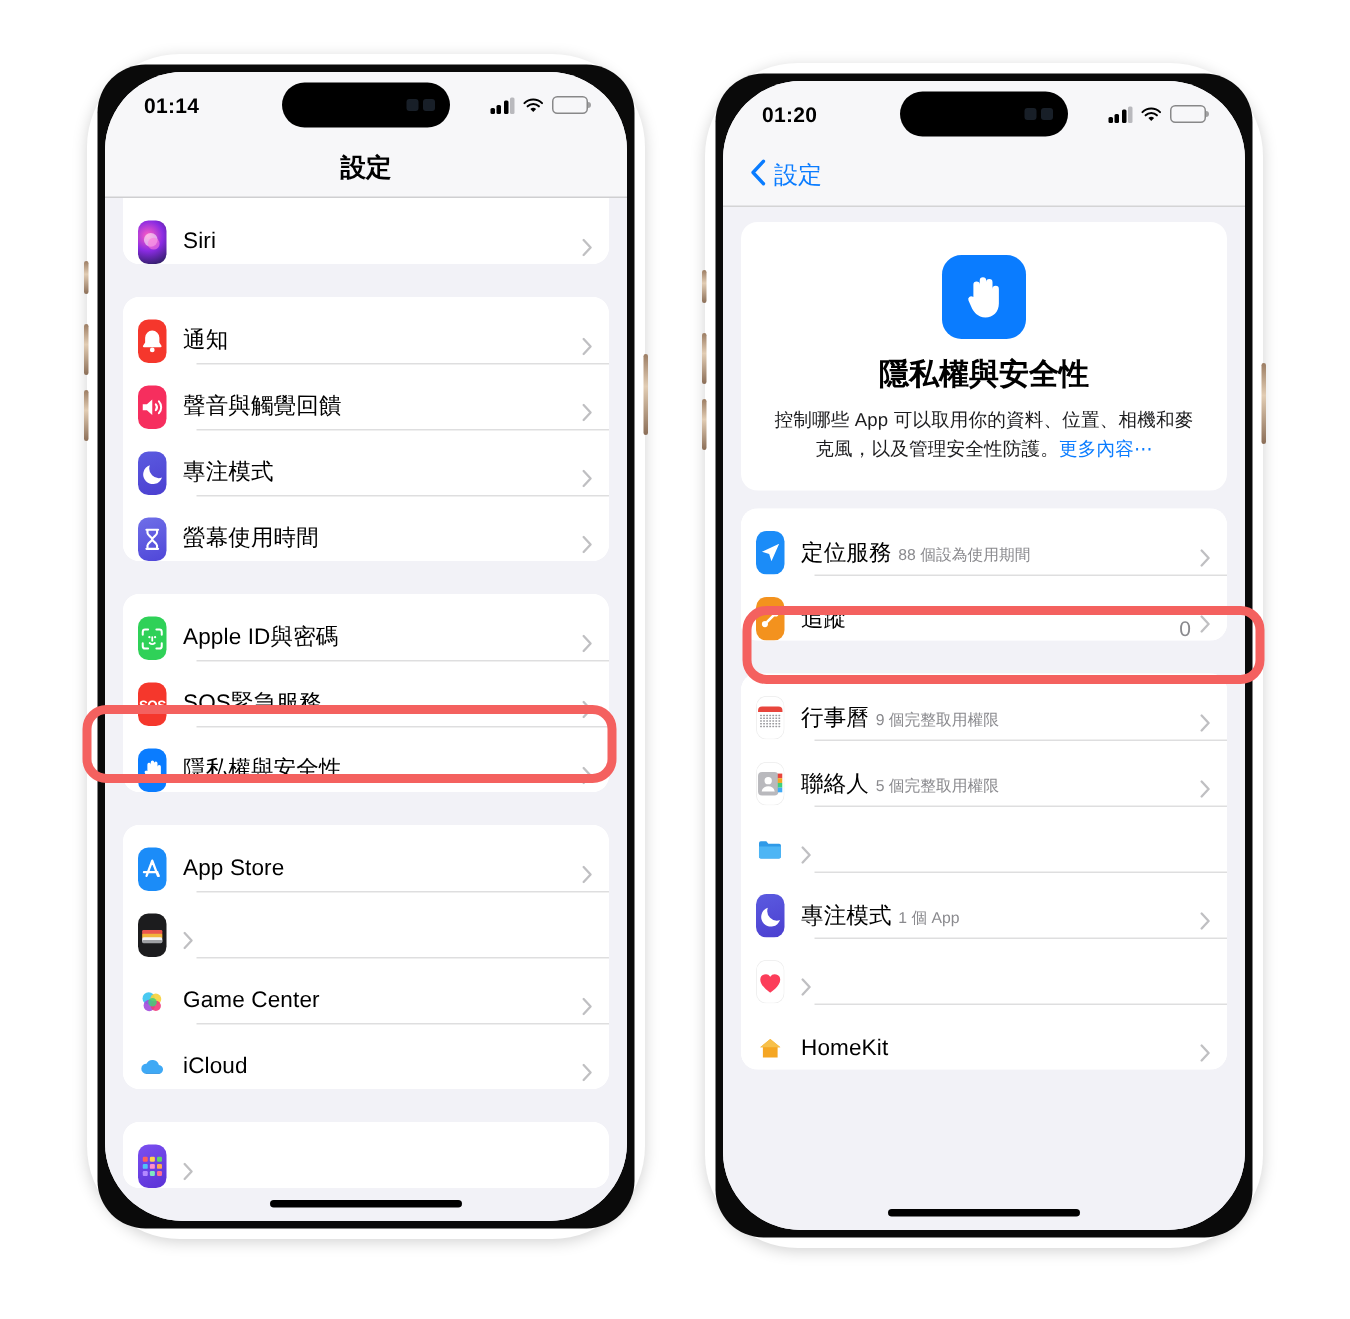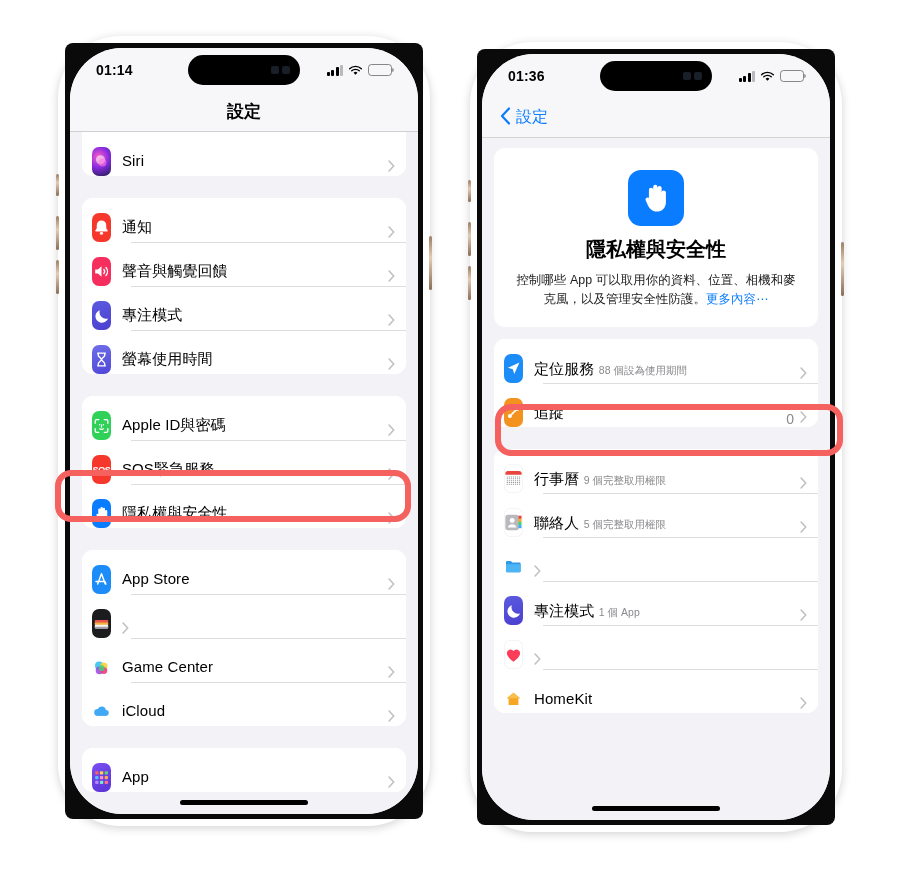--- a/index.html
+++ b/index.html
@@ -20,21 +20,21 @@
                 #b08e6f 24%, #8a6a52 50%, #b69madd 60%, #d9c0a6 80%,
                 #a98a6d 92%, #5e4636 100%);
     padding: 7px;
     box-shadow: 0 2px 10px rgba(0,0,0,0.18);
   }
   .phone-left  { left: 58px;  top: 36px; }
   .phone-right { left: 470px; top: 42px; }
 
   .bezel {
     width: 100%; height: 100%;
-    border-radius: 8px;
+    border-radius: 32px;
     background: #0a0a0a;
     padding: 5px;
   }
   .screen {
     position: relative;
     width: 100%; height: 100%;
     border-radius: 52px;
     overflow: hidden;
     background: #f2f2f7;
   }
@@ -441,24 +441,20 @@
                       <rect x="16" y="4" width="4.2" height="4.2" rx="1" fill="#5fd36a"></rect>
                       <rect x="4" y="10" width="4.2" height="4.2" rx="1" fill="#4fc3f7"></rect>
                       <rect x="10" y="10" width="4.2" height="4.2" rx="1" fill="#ff8fc8"></rect>
                       <rect x="16" y="10" width="4.2" height="4.2" rx="1" fill="#ffa94d"></rect>
                       <rect x="4" y="16" width="4.2" height="4.2" rx="1" fill="#b388ff"></rect>
                       <rect x="10" y="16" width="4.2" height="4.2" rx="1" fill="#7ee8c0"></rect>
                       <rect x="16" y="16" width="4.2" height="4.2" rx="1" fill="#ff6f91"></rect>
                     </g>
                   </svg>
                 </span>
-    <span class="labels">
-      <span class="lbl">App</span>
-      
-    </span>
 
     <span class="chev-r"><svg width="7" height="12" viewBox="0 0 8 14">
                     <path d="M1.2 1.2 6.6 7l-5.4 5.8" stroke="#3c3c43" stroke-width="1.8" fill="none" stroke-linecap="round" stroke-linejoin="round"></path>
                   </svg></span>
   </div>
             </div>
           </div>
 
         <div class="home-ind"></div>
       </div>
@@ -467,21 +463,21 @@
 
   <div class="phone phone-right">
     <div class="btn-side btn-mute"></div>
     <div class="btn-side btn-vol-up"></div>
     <div class="btn-side btn-vol-down"></div>
     <div class="btn-side btn-power"></div>
     <div class="bezel">
       <div class="screen">
 
         <div class="statusbar">
-          <div class="sb-time">01:36</div>
+          <div class="sb-time">01:20</div>
           <div class="dyn-island">
             <span class="island-glyphs">
                 <i></i>
                 <i></i>
               </span>
           </div>
           <div class="sb-right">
             <span class="bars">
                 <i></i>
                 <i></i>

